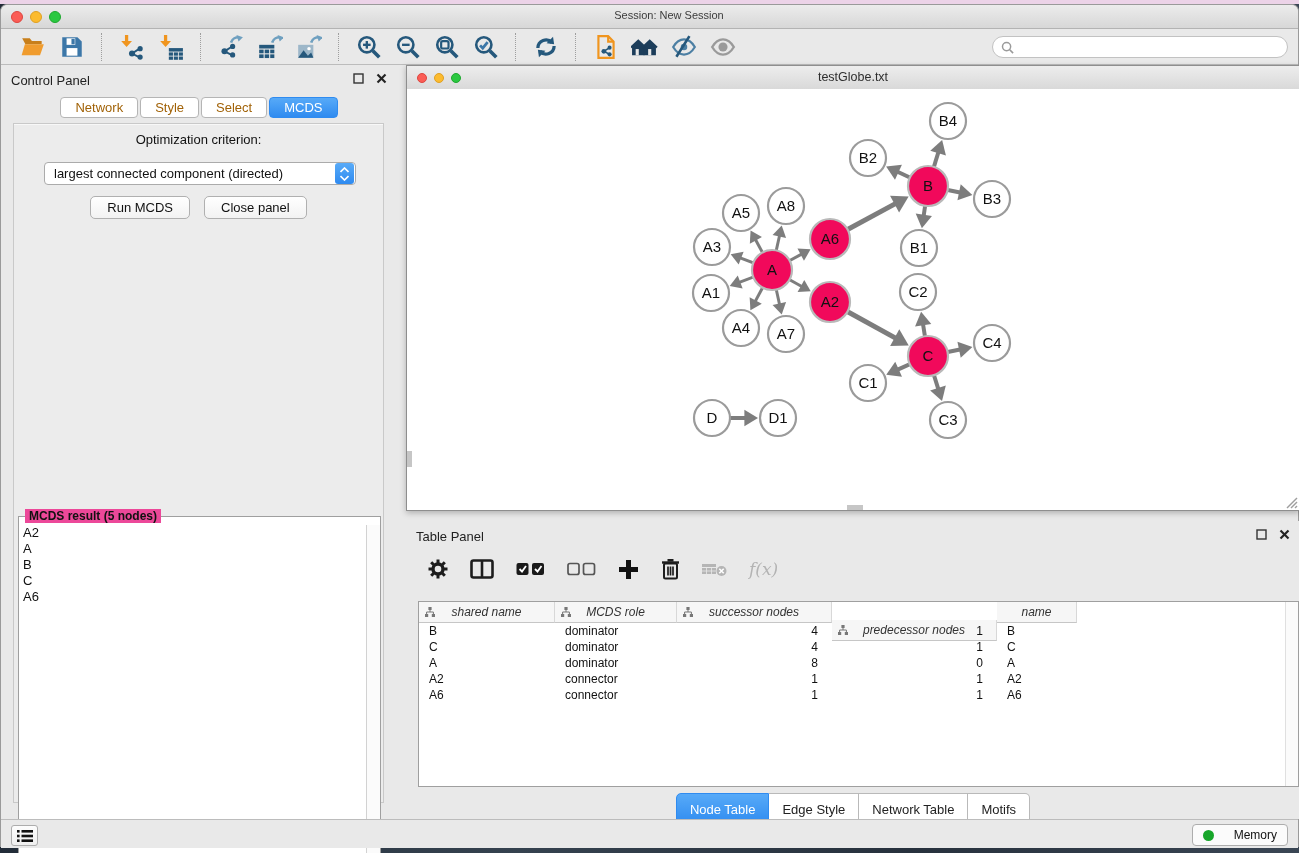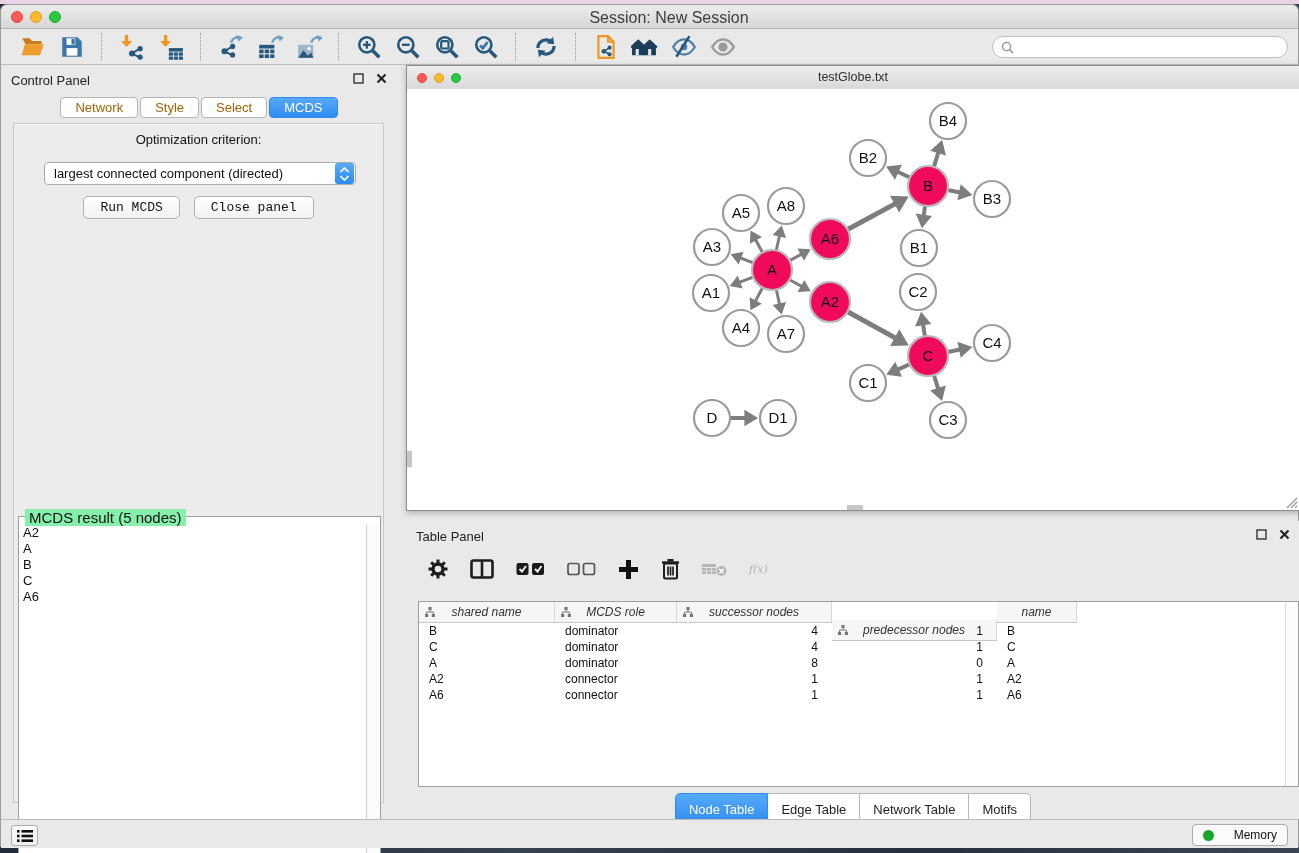--- a/index.html
+++ b/index.html
@@ -7,21 +7,21 @@
     font-family:"Liberation Sans", sans-serif;
     background:linear-gradient(90deg,#222c38,#35424f 40%,#27313d 70%,#3a4654); }
   .desktop-top { position:absolute; left:0; top:0; width:1299px; height:4px; background:#ecd3e8; }
   .app { position:absolute; left:0; top:4px; width:1299px; height:843px;
     background:#e9e9e9; border-radius:7px 7px 0 0; border:1px solid #9a9a9a; border-bottom:none; }
 
   
   .titlebar { position:absolute; left:0; top:0; width:100%; height:24px;
     background:linear-gradient(#ececec,#d7d7d7); border-bottom:1px solid #b3b3b3; border-radius:7px 7px 0 0; }
   .titlebar .title { position:absolute; left:0; right:0; top:4px; text-align:center;
-    font-size:16px; color:#3c3c3c;padding-left:39px; }
+    font-size:11px; color:#3c3c3c;padding-left:39px; }
   .lights { position:absolute; left:10px; top:6px; display:flex; gap:7px; }
   .light { width:12px; height:12px; border-radius:50%; }
   .light.red { background:#fb5d56; border:1px solid #dd4640; }
   .light.yellow { background:#fcbb2f; border:1px solid #dfa023; }
   .light.green { background:#2bc841; border:1px solid #1fa82f; }
   .lights.small .light { width:10px; height:10px; }
 
   
   .toolbar { position:absolute; left:0; top:24px; width:100%; height:36px;
     background:#e9e9e9; border-bottom:1px solid #bcbcbc; display:flex; align-items:center; padding-left:12px; }
@@ -43,43 +43,43 @@
   .cp-content { position:absolute; left:12px; top:58px; width:371px; height:680px;
     background:#ececec; border:1px solid #c9c9c9; box-shadow:inset 0 1px 0 #f8f8f8; }
   .opt-label { margin-top:8px; text-align:center; font-size:13px; color:#111; }
   .criterion { position:absolute; left:30px; top:38px; width:312px; height:23px; background:#fff;
     border:1px solid #ababab; border-radius:4px; display:flex; align-items:center; }
   .criterion .val { flex:1; font-size:13px; color:#111; padding-left:9px; white-space:nowrap; }
   .stepper { width:19px; height:21px; margin-right:1px; border-radius:3px;
     background:linear-gradient(#59abf8,#2e8af0); display:flex; flex-direction:column; align-items:center; justify-content:center; gap:2px; }
   .cp-buttons { position:absolute; left:0; top:72px; width:100%; display:flex; justify-content:center; gap:14px; }
   .btn { height:23px; padding:8px 16px; background:linear-gradient(#ffffff,#f2f2f2); border:1px solid #b0b0b0;
-    border-radius:5px; font-size:13px; color:#111; display:flex; align-items:center;font-family:Liberation Mono, monospace; }
+    border-radius:5px; font-size:13px; color:#111; display:flex; align-items:center; }
   .result-box { position:absolute; left:4px; top:392px; width:363px; height:340px;
     border:1px solid #9f9f9f; background:#fff; }
-  .result-legend { position:absolute; left:6px; top:-8px; background:#86efac; padding:0 4px; font-size:15px; color:#111; }
+  .result-legend { position:absolute; left:6px; top:-8px; background:#ec4899; padding:0 4px; font-size:12px; color:#111;font-weight:bold; }
   .result-list { position:absolute; left:0; top:8px; bottom:0; right:14px; overflow:hidden; }
   .result-item { font-size:13px; color:#111; line-height:16px; padding-left:4px; }
   .result-scroll { position:absolute; right:0; top:8px; bottom:0; width:14px; background:#fbfbfb; border-left:1px solid #d2d2d2; }
 
   
   .network-window { position:absolute; left:405px; top:60px; width:894px; height:446px;
     border:1px solid #8e8e8e; background:#fff; box-shadow:0 2px 6px rgba(0,0,0,.25); }
   .nw-titlebar { position:absolute; left:0; top:0; width:100%; height:32px;
     background:linear-gradient(#ededed,#d2d2d2); border-bottom:1px solid #ababab; }
   .nw-titlebar .title { position:absolute; left:0; right:0; top:4px; text-align:center; font-size:12.5px; color:#2e2e2e; }
   .nw-canvas { position:absolute; left:0; top:23px; width:892px; height:421px; background:#fff; overflow:hidden; }
   .grip { position:absolute; right:1px; bottom:1px; }
   .tick-left { position:absolute; left:0; top:362px; width:5px; height:16px; background:#c6c6c6; }
   .tick-bottom { position:absolute; left:440px; bottom:0; width:16px; height:5px; background:#c6c6c6; }
 
   
   .table-panel { position:absolute; left:405px; top:516px; width:894px; height:298px; background:#e9e9e9; }
   .tp-toolbar { position:absolute; left:0; top:26px; width:100%; height:44px; display:flex; align-items:center; padding-left:22px; gap:22px; }
-  .fx { font-family:"DejaVu Serif", serif; font-style:italic; font-size:11px; color:#b3b3b3; }
+  .fx { font-family:"DejaVu Serif", serif; font-style:italic; font-size:17px; color:#b3b3b3; }
   .tbl { position:absolute; left:12px; top:80px; width:881px; height:186px; background:#fff; border:1px solid #9f9f9f; }
   .tbl-header { position:absolute; left:0; top:0; height:21px; display:flex;font-style:italic; }
   .th { height:21px; background:#f6f6f6; border-right:1px solid #d8d8d8; border-bottom:1px solid #c6c6c6;
     display:flex; align-items:center; justify-content:center; gap:5px; font-size:12px; color:#333; position:relative; }
   .th .tree { position:absolute; left:6px; top:5px; }
   .tbl-rows { position:absolute; left:0; top:21px; right:14px; }
   .tr { height:16px; display:flex; font-size:12px; color:#111; }
   .td { padding:1px 8px 0 10px; white-space:nowrap; }
   .td.num { text-align:right; padding-right:14px; }
   .tbl-scroll { position:absolute; right:0; top:0; bottom:0; width:13px; background:#fbfbfb; border-left:1px solid #e0e0e0; }
@@ -623,21 +623,21 @@
             <div class="td" style="width: 122px;">connector</div>
             <div class="td num" style="width: 155px;">1</div>
             <div class="td num" style="width: 165px;">1</div>
             <div class="td" style="width: 80px;">A6</div>
           </div>
         </div>
       <div class="tbl-scroll"></div>
     </div>
     <div class="tp-tabs">
         <div class="tp-tab active">Node Table</div>
-        <div class="tp-tab">Edge Table</div>
+        <div class="tp-tab">Edge Style</div>
         <div class="tp-tab">Network Table</div>
         <div class="tp-tab">Motifs</div>
       </div>
   </div>
 
   <div class="statusbar">
     <div class="list-btn">
       <svg width="16" height="14" viewBox="0 0 16 14">
           <g fill="#111">
             <rect x="0" y="1" width="2.6" height="2.6"></rect>

